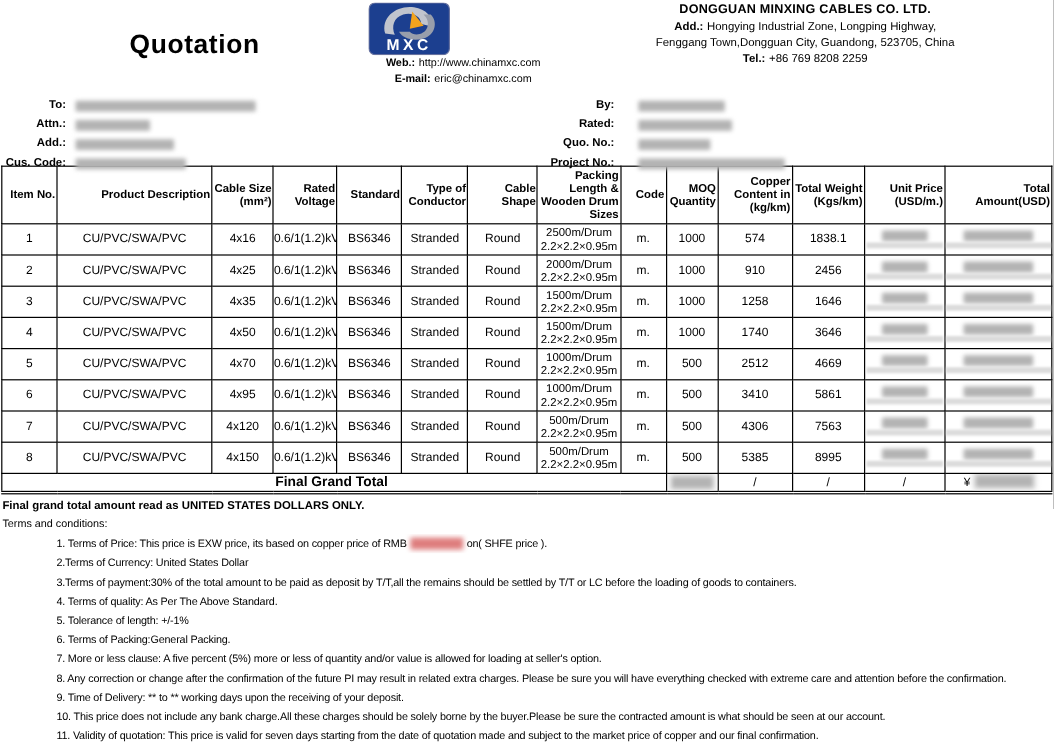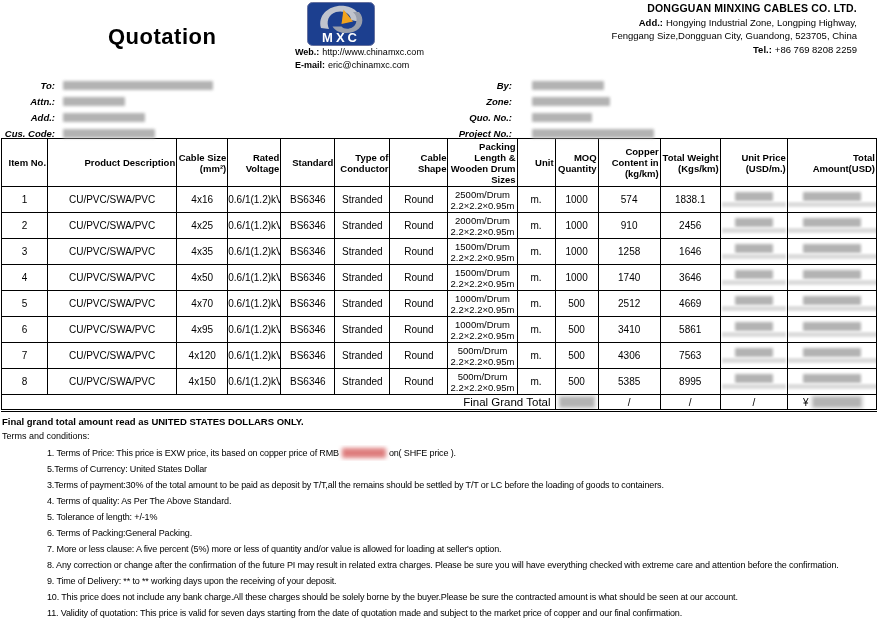--- a/index.html
+++ b/index.html
@@ -8,50 +8,50 @@
   .page {
     width:878px; height:620px; background:#fff; color:#000;
     font-family:"Liberation Sans", sans-serif; overflow:hidden; position:relative;
   }
   
   .hdr { display:flex; height:74px; padding-top:2px; }
   .hdr-left { width:295px; }
   .title { font-size:22px; font-weight:bold; margin:22px 0 0 108px; letter-spacing:.5px; }
   .hdr-center { width:190px; }
   .logo { display:block; margin-left:12px; }
-  .hdr-line { font-size:9px; line-height:13px; white-space:nowrap; text-align:left; padding-right:8px; }
+  .hdr-line { font-size:9px; line-height:13px; white-space:nowrap; text-align:center; padding-right:8px; }
   .hdr-line b { margin-right:3px; }
-  .hdr-right { flex:1; text-align:right; font-size:9.5px; line-height:13.5px; padding-right:21px; }
+  .hdr-right { flex:1; text-align:center; font-size:9.5px; line-height:13.5px; padding-right:21px; }
   .co-name { font-size:10.5px; font-weight:bold; letter-spacing:.2px; }
   .co-line b { margin-right:3px; }
   
   .addr { display:flex; height:64px; padding-top:3px; }
   .addr-col-left { width:440px; }
   .addr-col-right { flex:1; }
-  .addr-row { height:16px; display:flex; align-items:center;font-style:italic; }
+  .addr-row { height:16px; display:flex; align-items:flex-end; }
   .addr-label { display:inline-block; text-align:right; font-size:9.5px; font-weight:bold; }
   .addr-col-left  .addr-label { width:55px; margin-right:8px; }
   .addr-col-right .addr-label { width:72px; margin-right:20px; }
   
   .redact { background:#b3b3b3; filter:blur(1.6px); border-radius:1px; }
   .addr-blur { height:9px; }
   .rp  { width:38px; height:9px; margin:0 auto 1px auto; }
   .rpu { width:64px; height:5px; background:#dcdcdc; filter:blur(1px); margin:0 auto; }
   .ra  { width:58px; height:9px; margin:0 auto 1px auto; }
   .rau { width:92px; height:5px; background:#dcdcdc; filter:blur(1px); margin:0 auto; }
   .gtm { width:34px; height:10px; margin:0 auto; outline:3px solid #e4e4e4; }
   .gta { display:inline-block; width:48px; height:10px; vertical-align:-1px; margin-left:4px; outline:3px solid #e4e4e4; }
   
   table { border-collapse:collapse; width:876px; margin:0 1px; table-layout:fixed; }
   th, td { border:1px solid #000; text-align:center; vertical-align:middle; overflow:hidden; }
   thead th { height:48px; font-size:9.5px; line-height:11px; font-weight:bold; padding:1px;text-align:right; }
   tbody td { height:26px; font-size:10px; }
   .pack div { font-size:9.5px; line-height:11px; }
   .gt-row td { height:16px; border-bottom:3px double #000; }
-  .gt-label { text-align:right; font-weight:normal; font-size:11.5px; padding-right:4px; }
+  .gt-label { font-weight:bold; font-size:11.5px; padding-right:4px; }
   .slash { font-size:10px; }
   .gt-amt { text-align:center; font-size:10px; }
   
   .foot { padding:3px 2px 0 2px; }
   .foot-bold { font-size:9.5px; font-weight:bold; line-height:13px; }
   .terms-title { font-size:9px; line-height:17px; }
   .term { font-size:9px; line-height:16px; white-space:nowrap; overflow:hidden; letter-spacing:-0.15px;margin-left:45px; }
   .redact-red { display:inline-block; width:44px; height:10px; background:#de7d7d; filter:blur(2px); vertical-align:-2px; margin:0 3px; }
 </style>
 </head>
@@ -72,21 +72,21 @@
         <path d="M36.5 7.5 L46 19.5 L34.5 22 Z" fill="#f2a31d"></path>
         <text x="34" y="40" text-anchor="middle" font-family="Liberation Sans, sans-serif" font-size="13" font-weight="bold" fill="#ffffff" letter-spacing="3">MXC</text>
       </svg>
       <div class="hdr-line"><b>Web.:</b><span>http://www.chinamxc.com</span></div>
       <div class="hdr-line"><b>E-mail:</b><span>eric@chinamxc.com</span></div>
     </div>
 
     <div class="hdr-right">
       <div class="co-name">DONGGUAN MINXING CABLES CO. LTD.</div>
       <div class="co-line"><b>Add.:</b><span>Hongying Industrial Zone, Longping Highway,</span></div>
-      <div class="co-line"><span>Fenggang Size,Dongguan City, Guandong, 523705, China</span></div>
+      <div class="co-line"><span>Fenggang Town,Dongguan City, Guandong, 523705, China</span></div>
       <div class="co-line"><b>Tel.:</b><span>+86 769 8208 2259</span></div>
     </div>
   </div>
 
   <div class="addr">
     <div class="addr-col-left" id="addr-left">
         <div class="addr-row">
           <span class="addr-label">To:</span>
           <div class="redact addr-blur" style="width: 150px;"></div>
         </div>
@@ -102,21 +102,21 @@
           <span class="addr-label">Cus. Code:</span>
           <div class="redact addr-blur" style="width: 92px;"></div>
         </div>
       </div>
     <div class="addr-col-right" id="addr-right">
         <div class="addr-row">
           <span class="addr-label">By:</span>
           <div class="redact addr-blur" style="width: 72px;"></div>
         </div>
         <div class="addr-row">
-          <span class="addr-label">Zone:</span>
+          <span class="addr-label">Rated:</span>
           <div class="redact addr-blur" style="width: 78px;"></div>
         </div>
         <div class="addr-row">
           <span class="addr-label">Quo. No.:</span>
           <div class="redact addr-blur" style="width: 60px;"></div>
         </div>
         <div class="addr-row">
           <span class="addr-label">Project No.:</span>
           <div class="redact addr-blur" style="width: 122px;"></div>
         </div>
@@ -143,21 +143,21 @@
     <thead>
         <tr id="thead-row">
           <th>Item No.</th>
           <th>Product Description</th>
           <th>Cable Size (mm²)</th>
           <th>Rated Voltage</th>
           <th>Standard</th>
           <th>Type of Conductor</th>
           <th>Cable Shape</th>
           <th>Packing Length &amp; Wooden Drum Sizes</th>
-          <th>Unit</th>
+          <th>Code</th>
           <th>MOQ Quantity</th>
           <th>Copper Content in (kg/km)</th>
           <th>Total Weight (Kgs/km)</th>
           <th>Unit Price (USD/m.)</th>
           <th>Total Amount(USD)</th>
         </tr>
       </thead>
     <tbody id="tbody">
         <tr>
           <td>1</td>
@@ -370,21 +370,21 @@
           <td class="gt-amt"><span>¥</span><span class="redact gta"></span></td>
         </tr>
       </tbody>
   </table>
 
   <div class="foot">
     <div class="foot-bold">Final grand total amount read as UNITED STATES DOLLARS ONLY.</div>
     <div class="terms-title">Terms and conditions:</div>
     <div id="terms-list">
         <div class="term"><span>1. Terms of Price: This price is EXW price, its based on copper price of RMB</span><span class="redact-red"></span><span>on( SHFE price ).</span></div>
-        <div class="term">5.Terms of Currency: United States Dollar</div>
+        <div class="term">2.Terms of Currency: United States Dollar</div>
         <div class="term">3.Terms of payment:30% of the total amount to be paid as deposit by T/T,all the remains should be settled by T/T or LC before the loading of goods to containers.</div>
         <div class="term">4. Terms of quality: As Per The Above Standard.</div>
         <div class="term">5. Tolerance of length: +/-1%</div>
         <div class="term">6. Terms of Packing:General Packing.</div>
         <div class="term">7. More or less clause: A five percent (5%) more or less of quantity and/or value is allowed for loading at seller's option.</div>
         <div class="term">8. Any correction or change after the confirmation of the future  PI may result in related extra charges. Please be sure you will  have everything checked  with extreme care and attention before the confirmation.</div>
         <div class="term">9. Time of Delivery: ** to ** working days upon the receiving of your deposit.</div>
         <div class="term">10. This price does not include any bank charge.All these charges should be solely borne by the buyer.Please be sure the contracted amount is what should be seen at our account.</div>
         <div class="term">11. Validity of quotation: This price is valid for seven days starting from the date of quotation made and subject to the market price of copper and our final confirmation.</div>
       </div>

